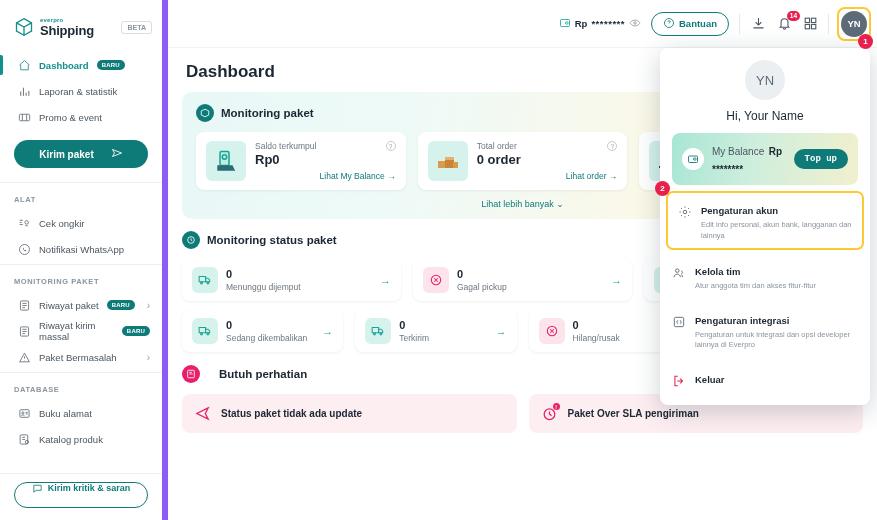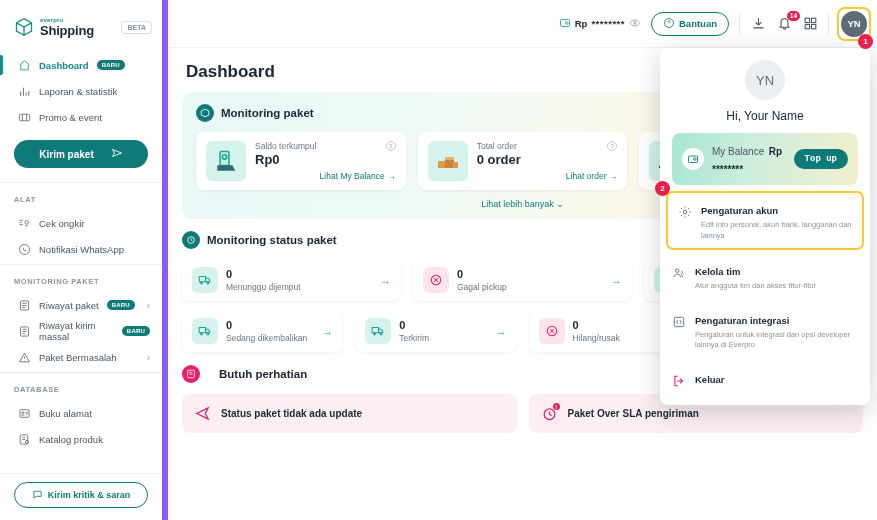--- a/index.html
+++ b/index.html
@@ -66,21 +66,21 @@
   }
   .sb-sep { height: 1px; background: #eceff1; margin: 2px 0 0 0; }
   .sb-group-title {
     font-size: 7.5px; font-weight: 700; color: #8a959e;
     letter-spacing: .6px; padding: 12px 12px 6px 14px;
   }
   .sb-foot { padding: 8px 14px 12px 14px; border-top: 1px solid #eceff1; }
   .sb-foot-btn {
     width: 100%; height: 26px; border: 1px solid #0f7b78; color: #0f7b78;
     background: #fff; border-radius: 20px; font-size: 9px; font-weight: 700;
-    cursor: pointer; display: flex; align-items: center;
+    cursor: pointer; display: flex; align-items: flex-start;
     justify-content: center; gap: 5px;
     font-family: "Liberation Sans", sans-serif;
   }
 
   
   .main { flex: 1; height: 520px; display: flex; flex-direction: column;
           background: #fff; position: relative; }
   .topbar {
     height: 48px; flex: 0 0 48px; display: flex; align-items: center;
     justify-content: flex-end; padding: 0 10px 0 18px; gap: 10px;

